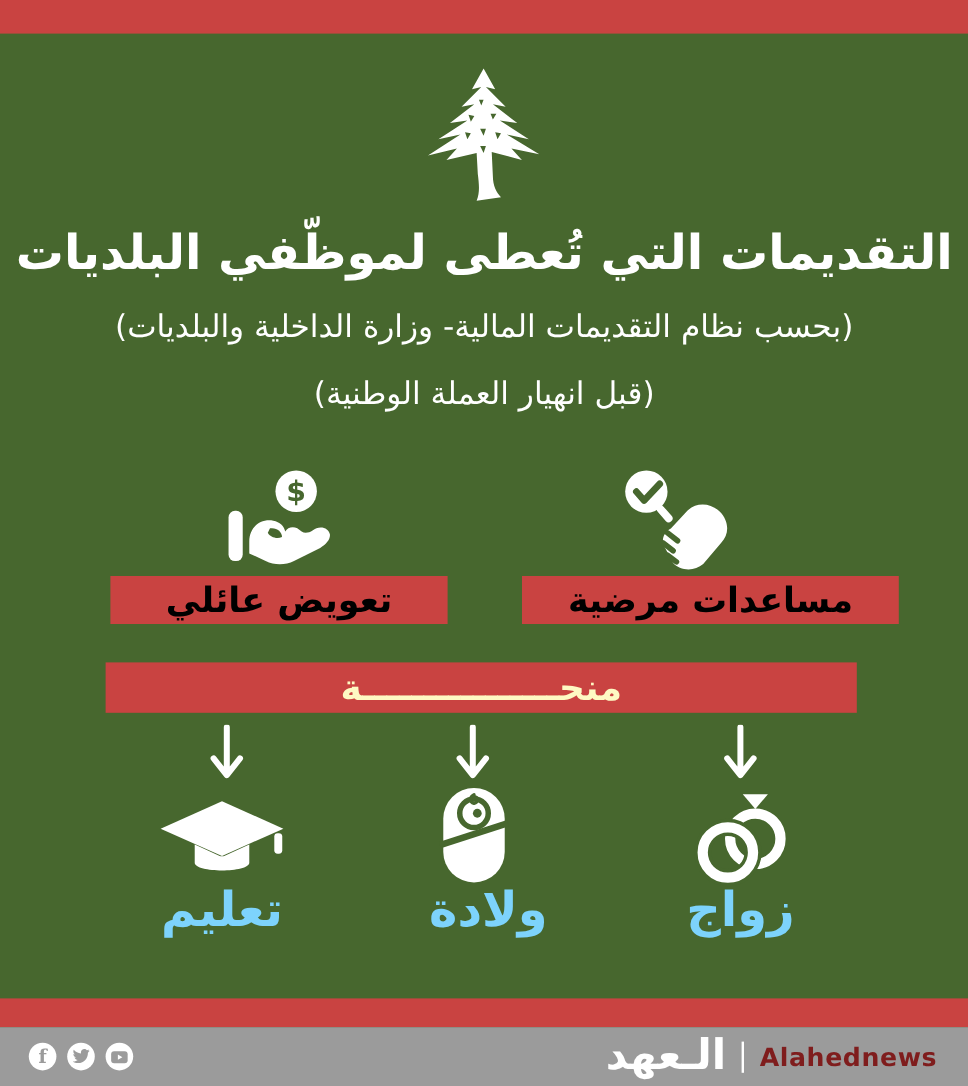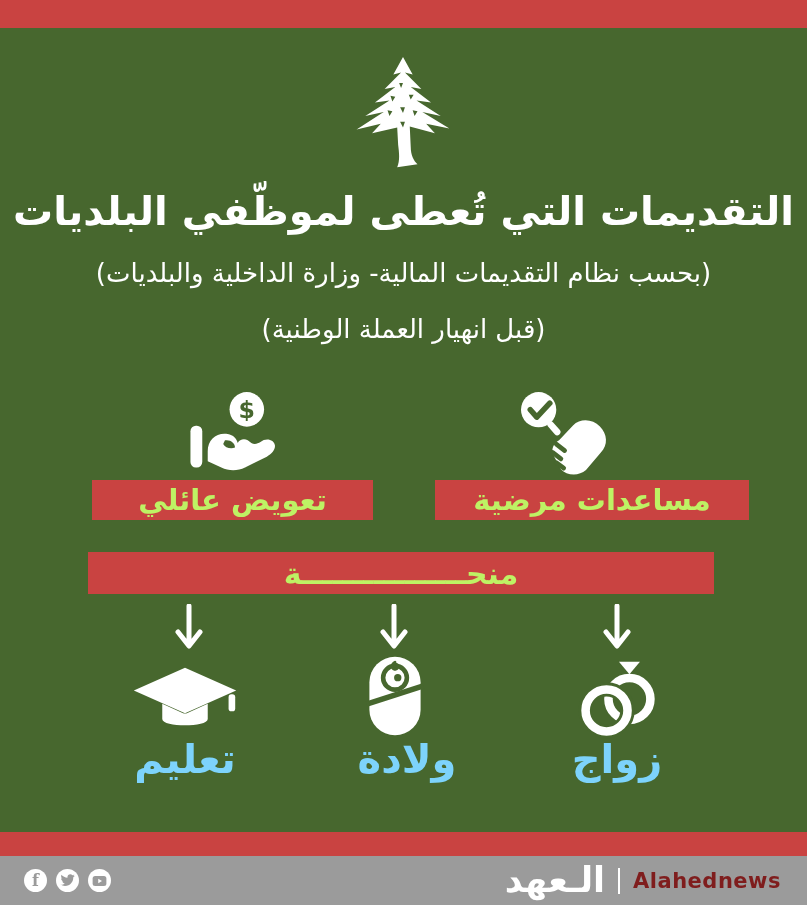--- a/index.html
+++ b/index.html
@@ -22,29 +22,29 @@
     color:#fff;font-size:40px;font-weight:bold;white-space:nowrap;
     text-align:center;line-height:1.2;
   }
   .subtitle{
     left:0;width:807px;text-align:center;color:#fff;direction:rtl;
     font-size:26px;font-weight:500;
   }
   .subtitle-1{top:258px;}
   .subtitle-2{top:314px;text-align:center;}
   .label-bar{
-    top:480px;height:40px;background:#c94341;color:#bef264;direction:rtl;
+    top:480px;height:40px;background:#c94341;color:#000000;direction:rtl;
     display:flex;align-items:center;justify-content:center;
     font-size:29px;font-weight:bold;
   }
   .bar-family{left:92px;width:281px;}
   .bar-sick{left:435px;width:314px;}
   .grant-bar{
     left:88px;top:552px;width:626px;height:42px;background:#c94341;
-    color:#bef264;direction:rtl;display:flex;align-items:center;justify-content:center;
+    color:#fef9c3;direction:rtl;display:flex;align-items:center;justify-content:center;
     font-size:30px;font-weight:bold;white-space:nowrap;overflow:hidden;
   }
   .item-label{
     top:736px;width:220px;text-align:center;color:#7dd3fc;direction:rtl;
     font-size:40px;font-weight:bold;
   }
   .footer-red{left:0;top:832px;width:807px;height:24px;background:#c94341;}
   .footer-gray{
     left:0;top:856px;width:807px;height:49px;background:#9b9b9b;
     display:flex;align-items:center;

